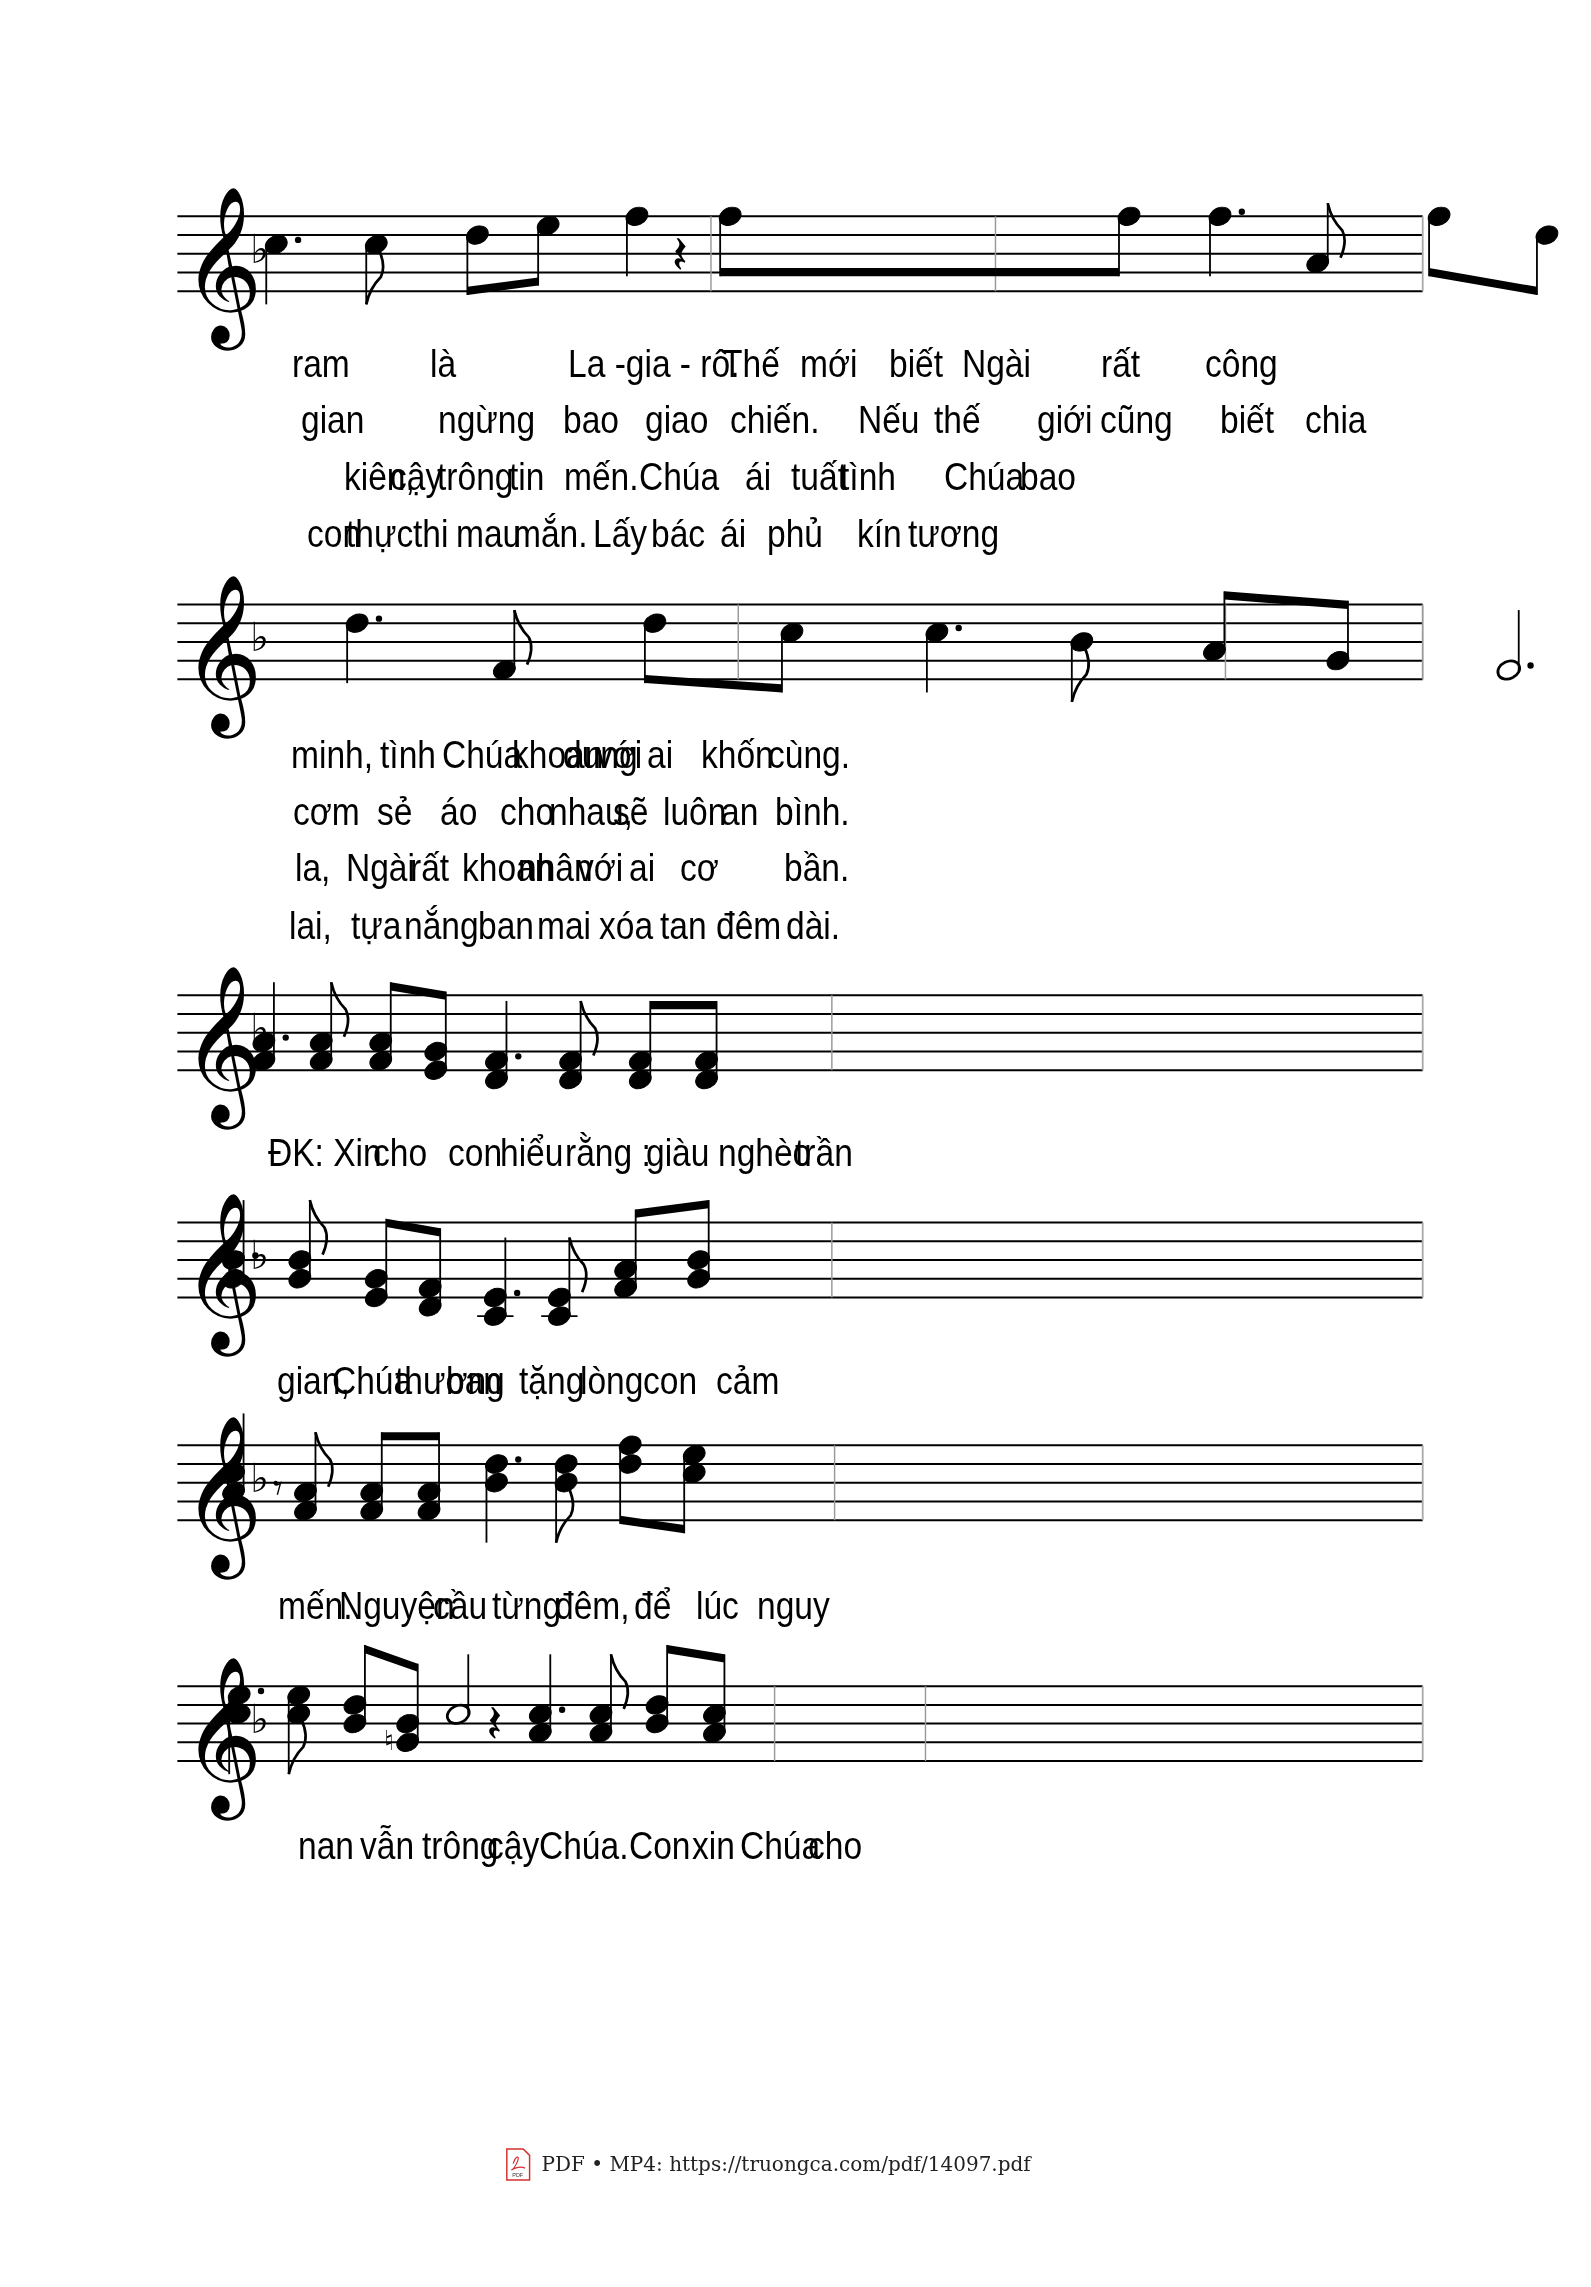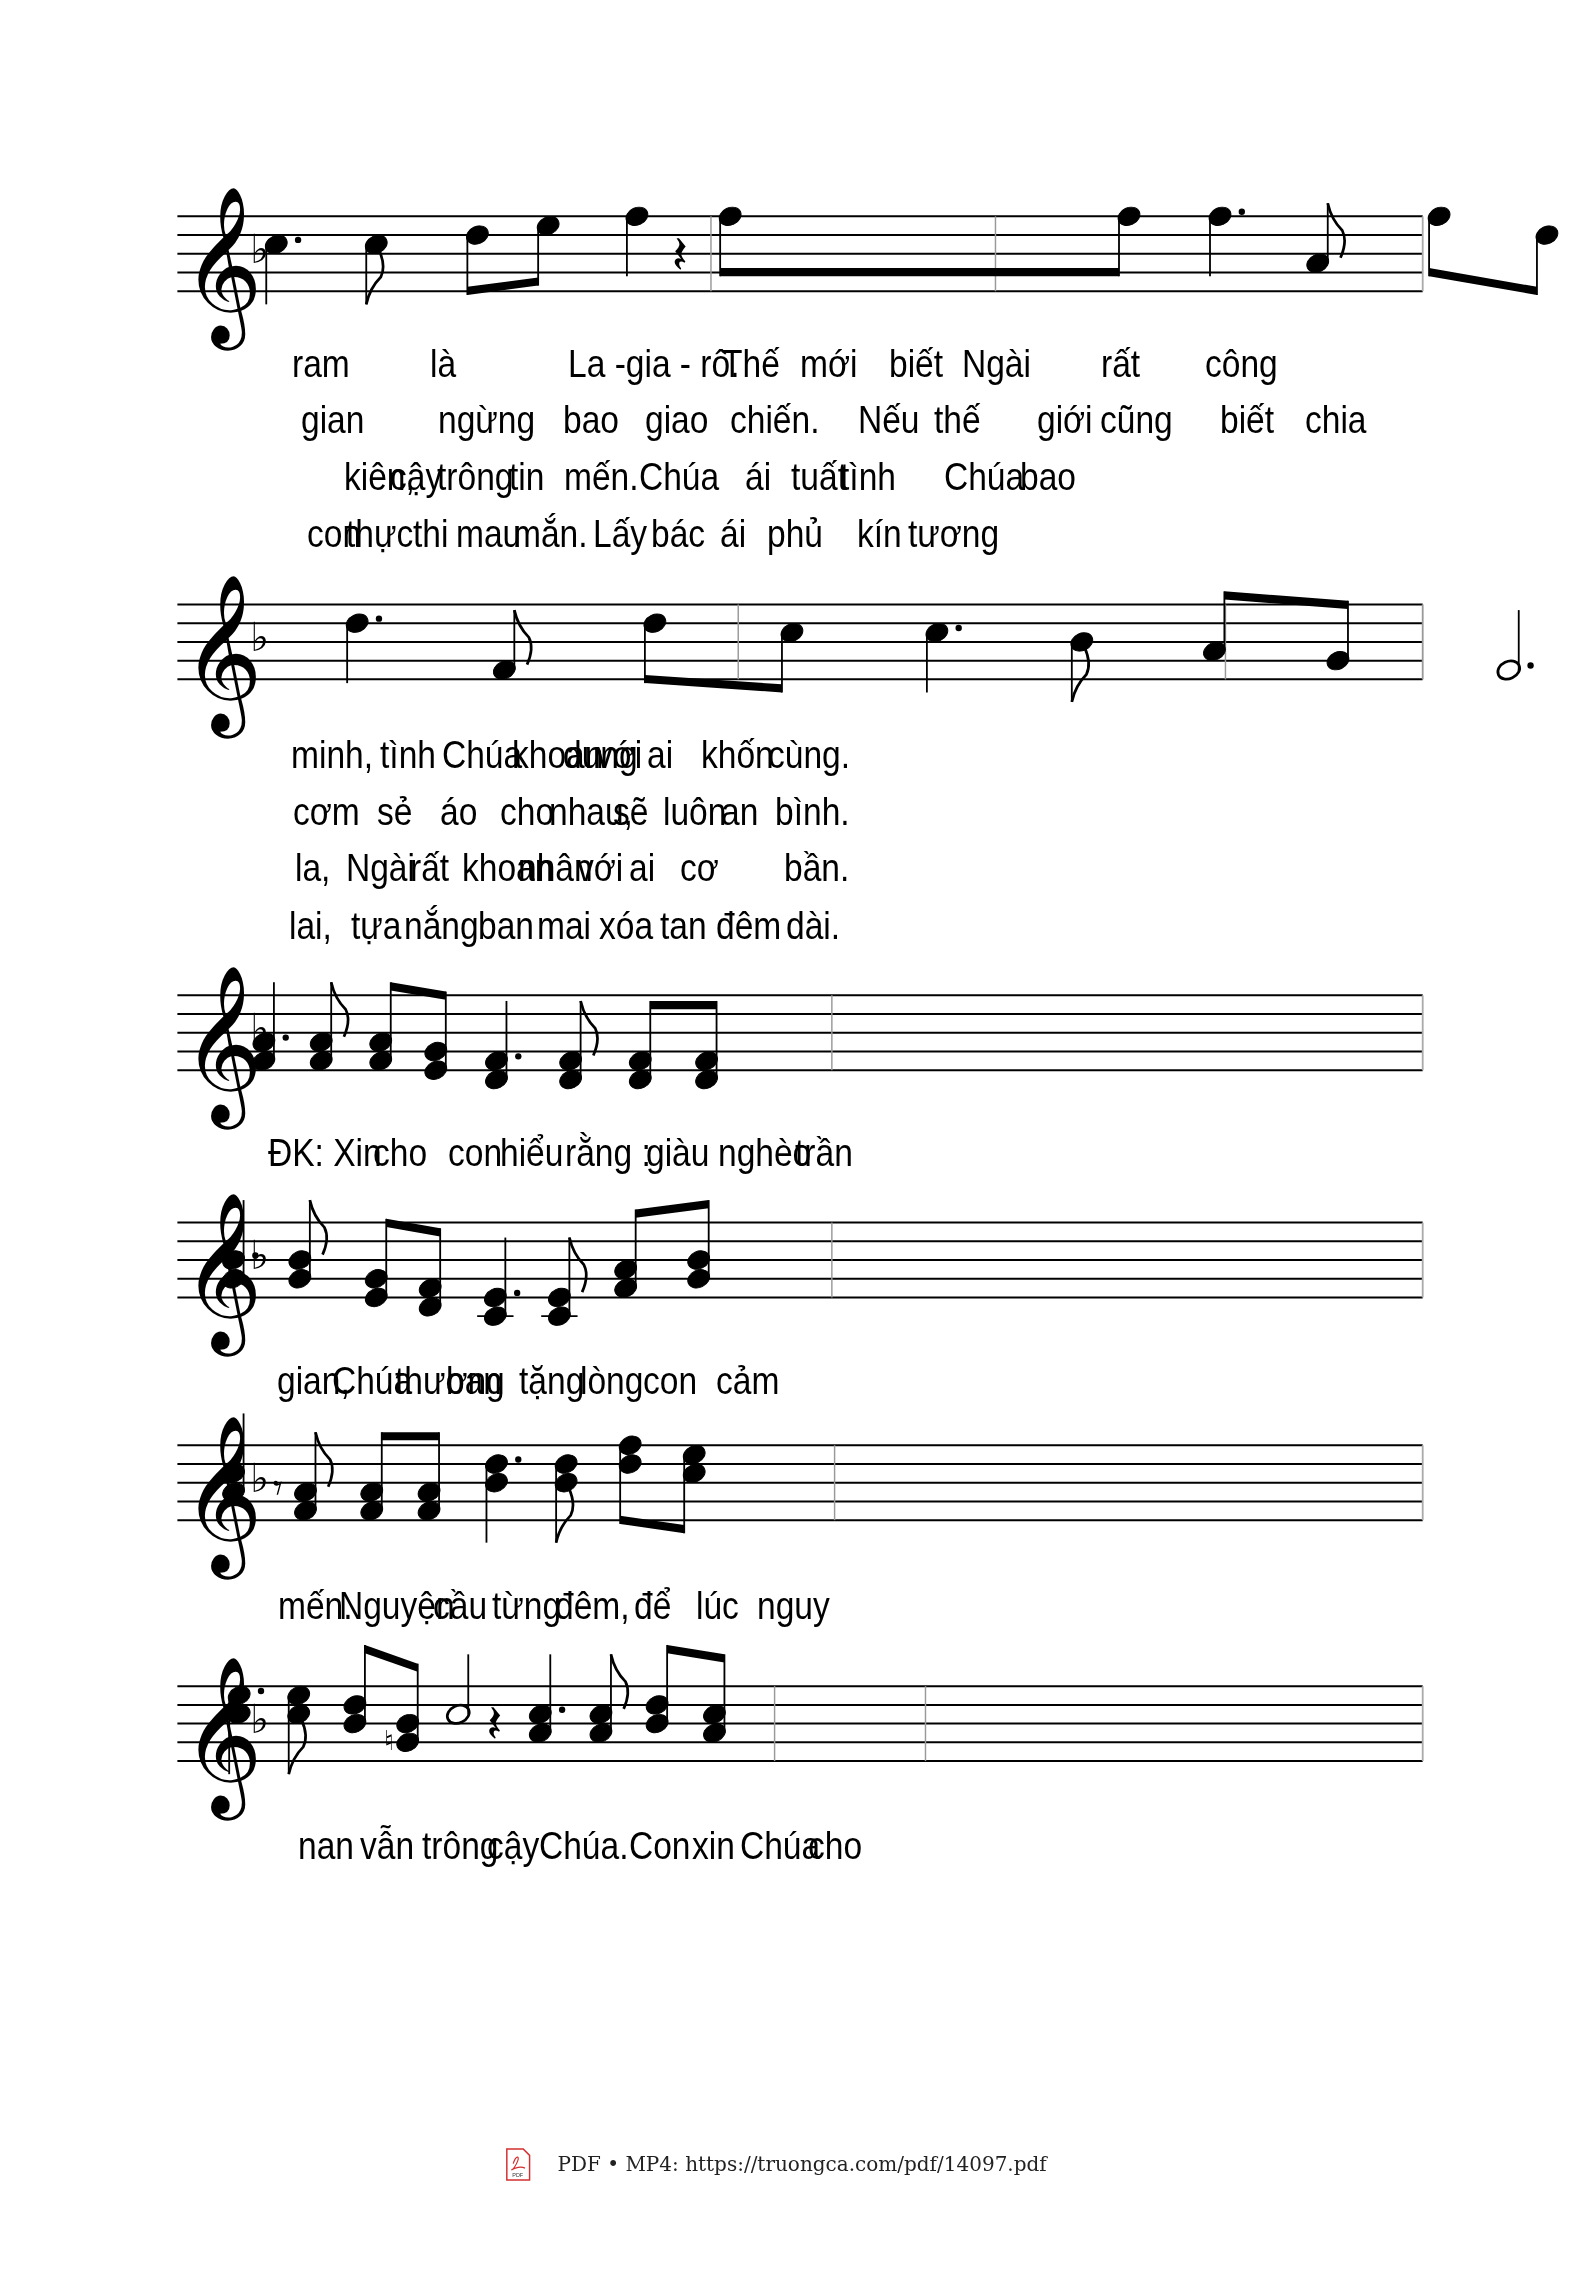--- a/index.html
+++ b/index.html
@@ -1,20 +1,20 @@
 <!DOCTYPE html>
 <html style="font-size:14.5px"><head>
 <meta charset="utf-8">
 <style>
   html, body { margin:0; padding:0; background:#ffffff; }
   body { width:1591px; height:2287px; position:relative; overflow:hidden; font-family:"Liberation Sans", sans-serif; color:#000; }
   .staff-svg { position:absolute; left:0; top:0; }
   .lyric-line { position:absolute; left:0; width:1591px; height:55px; }
   .syl { position:absolute; font-family:"Liberation Sans", sans-serif; font-size:39px; transform:scaleX(0.86); transform-origin:left top; white-space:nowrap; line-height:1; }
-  .footer { position:absolute; left:505px; top:2146px; height:36px; display:flex; align-items:center; gap:27px; }
+  .footer { position:absolute; left:505px; top:2146px; height:36px; display:flex; align-items:center; gap:11px; }
   .footer-text { font-family:"DejaVu Serif", serif; font-size:20px; color:#222; }
   .pdf-icon { width:25.5px; height:33px; position:relative; }
 </style>
 </head>
 <body>
 
 <svg class="staff-svg" width="1591" height="2287" viewBox="0 0 1750 2516" id="score">
     <g>
       <line x1="195" x2="1565" y1="238" y2="238" stroke="#000" stroke-width="2.2"></line>
       <line x1="195" x2="1565" y1="258.6" y2="258.6" stroke="#000" stroke-width="2.2"></line>

